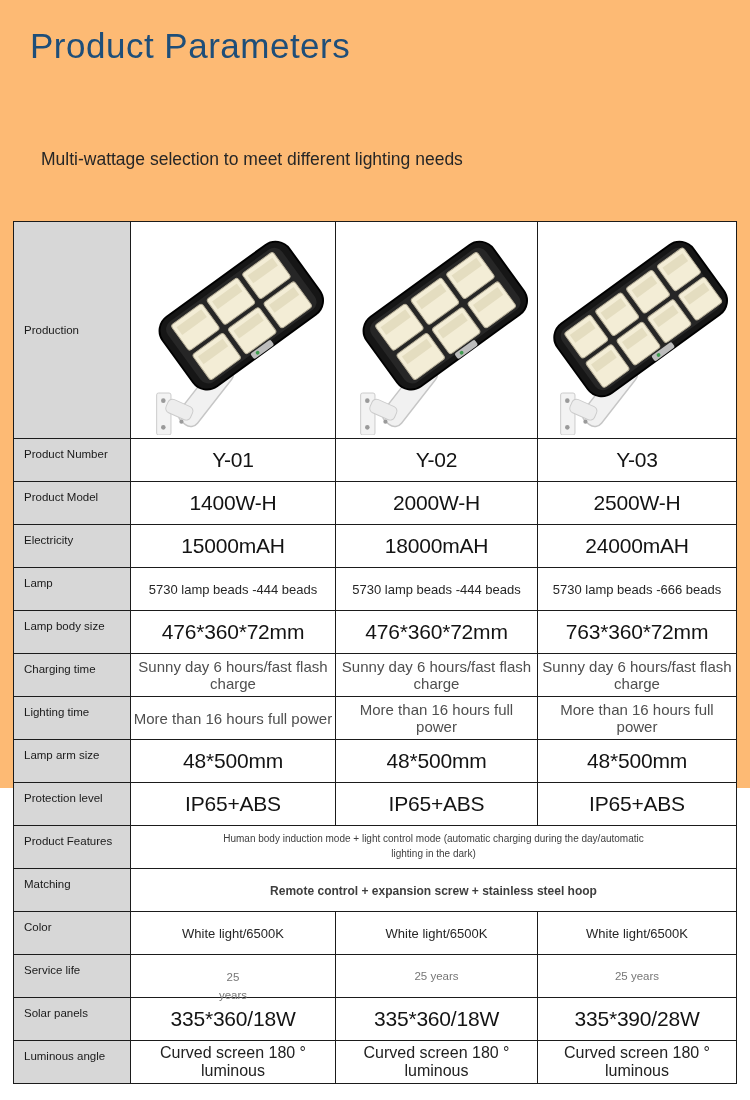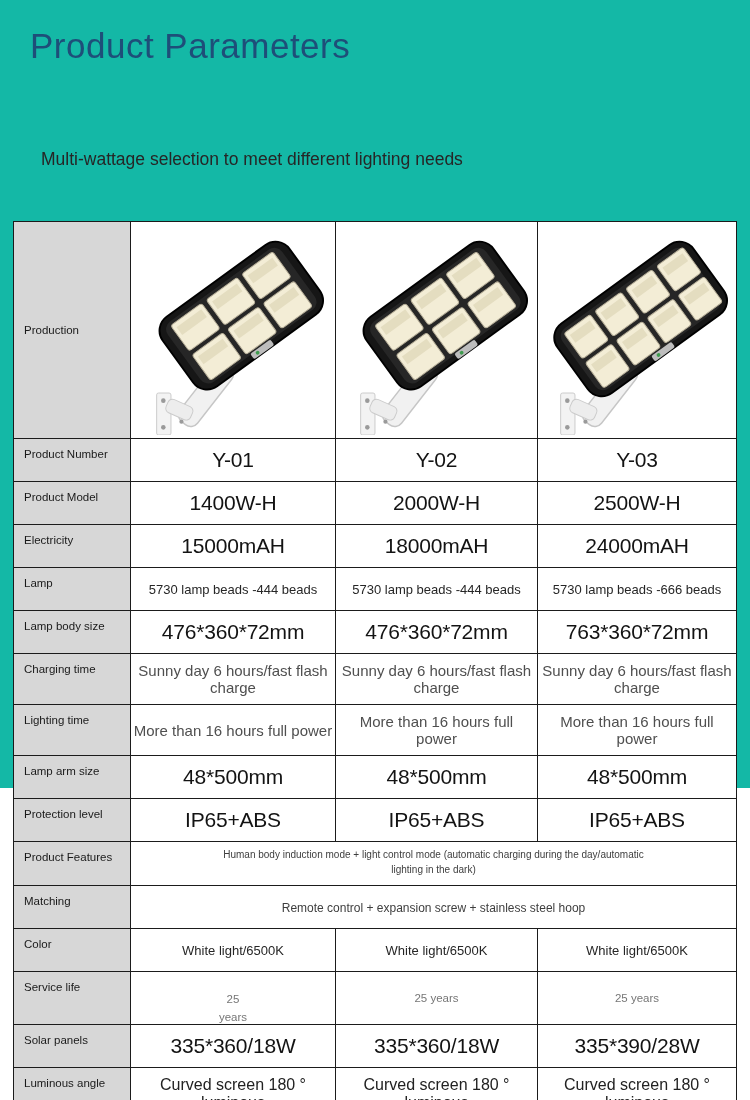--- a/index.html
+++ b/index.html
@@ -2,21 +2,21 @@
 <html><head>
 <meta charset="utf-8">
 <style>
   html,body{margin:0;padding:0;}
   body{
     width:750px;height:1100px;background:#ffffff;
     font-family:"Liberation Sans","DejaVu Sans",sans-serif;
     position:relative;overflow:hidden;
     -webkit-font-smoothing:antialiased;
   }
-  .stage{position:relative;width:750px;height:788px;background:#14b8a6;}
+  .stage{position:relative;width:750px;height:788px;background:#fdba74;}
 
   .page-title{
     position:absolute;left:30px;top:26px;margin:0;
     font-size:35px;font-weight:400;color:#1e4e79;letter-spacing:.5px;
   }
   .page-subtitle{
     position:absolute;left:25px;top:133px;margin:16px;
     font-size:17.5px;font-weight:400;color:#262626;
   }
 
@@ -27,36 +27,36 @@
   }
   col.c0{width:117px}col.c1{width:205px}col.c2{width:202px}col.c3{width:199px}
   tr{height:43px;}
   tr.prod{height:217px;padding-left:22px;}
   td{border:1px solid #1b1b1b;padding:0;}
   td.lbl{
     background:#d7d7d7;vertical-align:top;text-align:left;
     padding:9px 4px 0 10px;font-size:11.5px;color:#1a1a1a;
   }
   td.lbl.mid{vertical-align:middle;padding-top:0;}
-  td.val{text-align:center;vertical-align:middle;padding:8px 2px;color:#1f1f1f;}
+  td.val{text-align:center;vertical-align:middle;padding:0 2px;color:#1f1f1f;}
   td.img-cell{text-align:center;vertical-align:middle;background:#fff;}
   td.img-cell svg{vertical-align:middle;}
 
   tr.big  td.val{font-size:21px;color:#131313;letter-spacing:-.2px;}
   tr.med  td.val{font-size:13px;color:#262626;}
   tr.med2 td.val{font-size:16px;color:#222222;}
   tr.sm   td.val{font-size:15px;color:#4f4f4f;}
   tr.svc  td.val{font-size:11.5px;color:#767676;text-align:center;}
 
   td.features{vertical-align:top;padding-top:6px;}
   .features-inner{
     display:inline-block;max-width:450px;text-align:center;
     font-size:10px;color:#3e3e3e;line-height:14.5px;
   }
-  .matching-inner{font-size:12px;color:#3e3e3e;}
+  .matching-inner{font-size:12px;color:#3e3e3e;font-weight:bold;}
   .svc-wrap{position:relative;top:10px;line-height:18px;display:inline-block;}
 </style>
 </head>
 <body>
 
 <div class="stage">
 
   <svg width="0" height="0" style="position:absolute" aria-hidden="true">
     <defs>
       <g id="lamp6">

